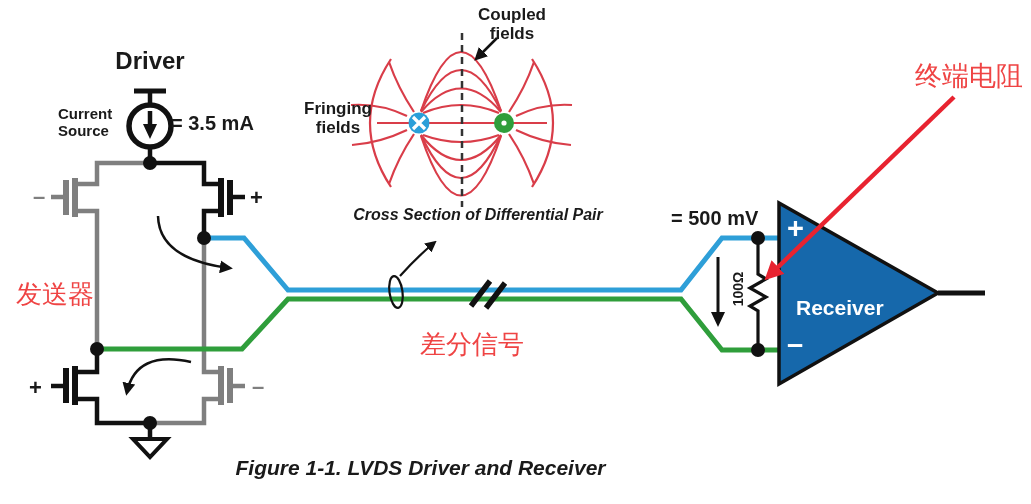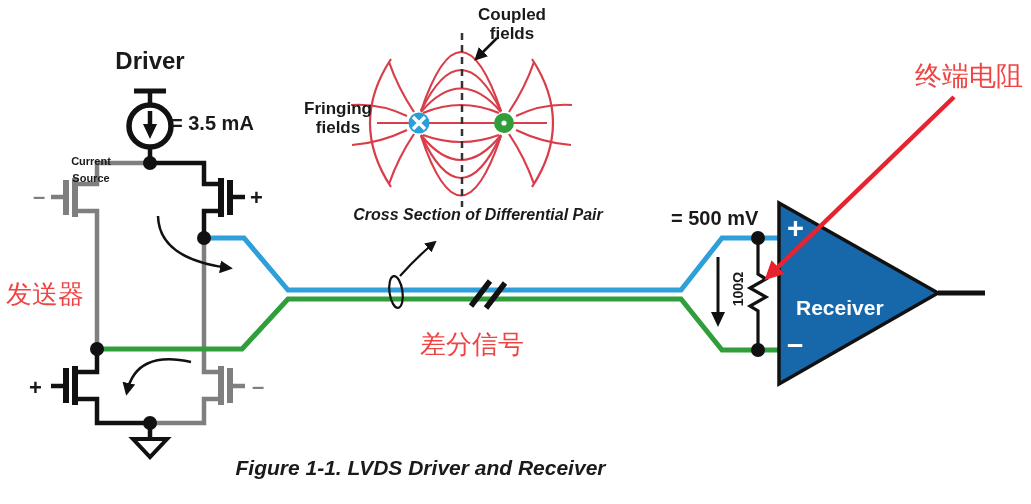--- a/index.html
+++ b/index.html
@@ -123,33 +123,33 @@
     <circle cx="204" cy="238" r="7"></circle>
     <circle cx="97" cy="349" r="7"></circle>
     <circle cx="150" cy="423" r="7"></circle>
   </g>
 
   <path d="M954 97 L774 271" stroke="#e82330" stroke-width="4.5" fill="none" marker-end="url(#ar)"></path>
 </svg>
 
 <div class="txt b ctr" style="left:104px;top:47px;width:92px;font-size:24px;">Driver</div>
 
-<div class="txt b" style="left:58px;top:105px;width:66px;text-align:center;font-size:11px;line-height:17px;margin-top:48px;">
+<div class="txt b" style="left:58px;top:105px;width:66px;text-align:left;font-size:15px;line-height:17px;">
   <div>Current</div>
   <div>Source</div>
 </div>
 
 <div class="txt b" style="left:171px;top:112px;font-size:20px;">= 3.5 mA</div>
 
 <div class="txt b gray" style="left:33px;top:184px;font-size:22px;">–</div>
 <div class="txt b" style="left:250px;top:185px;font-size:22px;">+</div>
 <div class="txt b" style="left:29px;top:375px;font-size:22px;">+</div>
 <div class="txt b gray" style="left:252px;top:374px;font-size:22px;">–</div>
 
-<div class="txt red" style="left:6px;top:277px;font-size:26px;">发送器</div>
+<div class="txt red" style="left:16px;top:277px;font-size:26px;">发送器</div>
 
 <div class="txt b ctr" style="left:472px;top:5px;width:80px;font-size:17px;line-height:19px;">
   <div>Coupled</div>
   <div>fields</div>
 </div>
 
 <div class="txt b ctr" style="left:298px;top:99px;width:80px;font-size:17px;line-height:19px;">
   <div>Fringing</div>
   <div>fields</div>
 </div>

